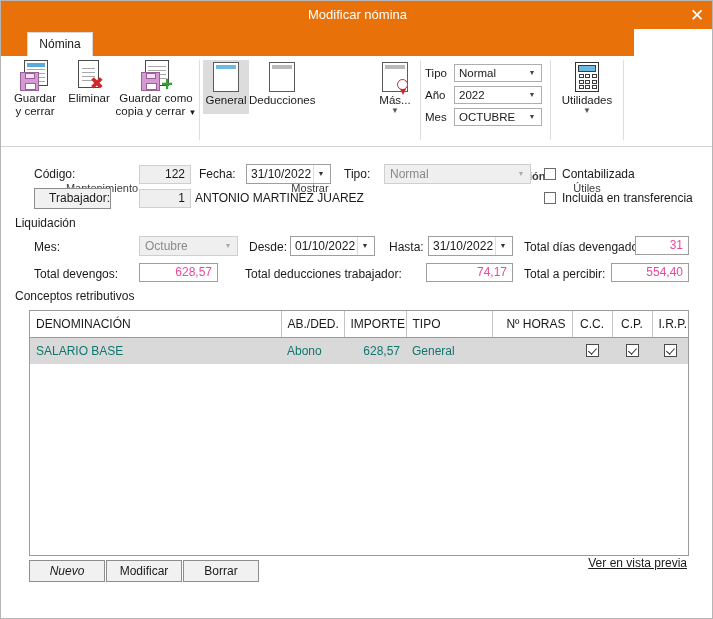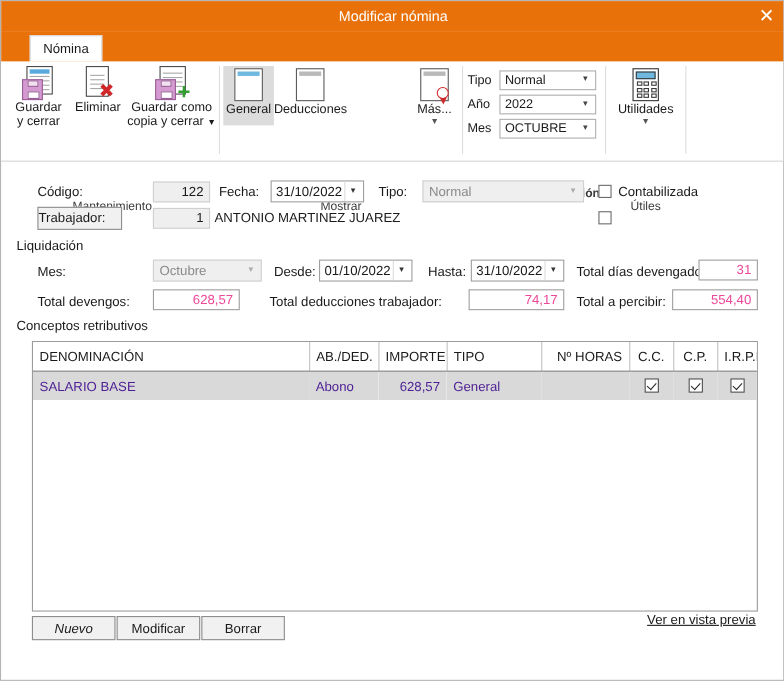--- a/index.html
+++ b/index.html
@@ -48,21 +48,21 @@
     line-height: 24px;
     text-align: center;
     cursor: pointer;
     font-family: "DejaVu Sans", sans-serif;
   }
 
   
   .tabstrip {
     position: absolute;
     left: 0; top: 28px;
-    width: 713px; height: 27px;
+    width: 633px; height: 27px;
     background: #E8710A;
   }
   .tab {
     position: absolute;
     left: 26px; top: 3px;
     width: 66px; height: 24px;
     background: #ffffff;
     border: 1px solid #d8d8d8;
     border-bottom: none;
     box-sizing: border-box;
@@ -265,21 +265,21 @@
     color: #ec4899;
   }
   .btn-lite {
     position: absolute;
     height: 21px;
     background: #f1f1f1;
     border: 1px solid #8d8d8d;
     box-sizing: border-box;
     font-size: 12px;
     line-height: 19px;
-    text-align: left;
+    text-align: right;
     color: #1a1a1a;
     cursor: pointer;
   }
   .date-box {
     position: absolute;
     height: 20px;
     background: #ffffff;
     border: 1px solid #9e9e9e;
     box-sizing: border-box;
     font-size: 12px;
@@ -352,21 +352,21 @@
     background: #ffffff;
     text-align: left;
     white-space: nowrap;
     overflow: hidden;
   }
   .grid th.r { text-align: right; }
   .grid th.c { text-align: center; }
   .grid th:last-child { border-right: none; }
   .grid td {
     font-size: 12px;
-    color: #4c1d95;
+    color: #0f766e;
     height: 26px;
     padding: 0 6px;
     background: #d9d9d9;
     white-space: nowrap;
     overflow: hidden;
   }
   .grid td.r { text-align: right; }
   .grid td.c { text-align: center; }
   .cellchk {
     display: inline-block;
@@ -567,21 +567,21 @@
 
   <div class="chk-row" style="left:543px; top:166px;">
     <span class="bx"></span><span>Contabilizada</span>
   </div>
 
   <div class="btn-lite" style="left:33px; top:187px; width:77px;">Trabajador:</div>
   <div class="ro-box" style="left:138px; top:188px; width:52px;">1</div>
   <div class="form-lbl" style="left:194px; top:190px;">ANTONIO MARTINEZ JUAREZ</div>
 
   <div class="chk-row" style="left:543px; top:190px;">
-    <span class="bx"></span>
+    <span class="bx"></span><span>Incluida en transferencia</span>
   </div>
 
   <div class="section-lbl" style="left:14px; top:215px;">Liquidación</div>
 
   <div class="form-lbl" style="left:33px; top:239px;">Mes:</div>
   <div class="dis-combo" style="left:138px; top:235px; width:99px;">
     <span>Octubre</span>
     <span class="cb-arrow">▼</span>
   </div>
 

